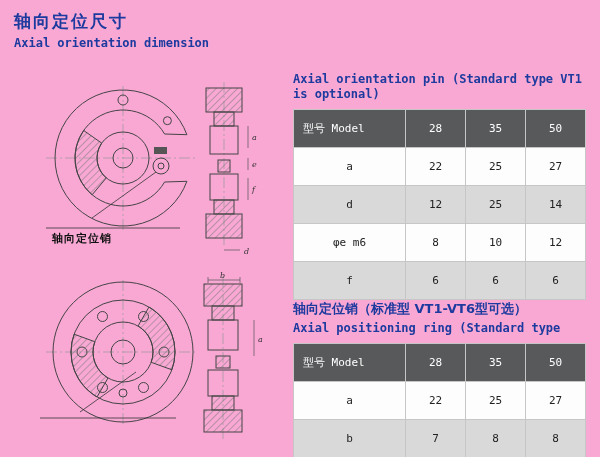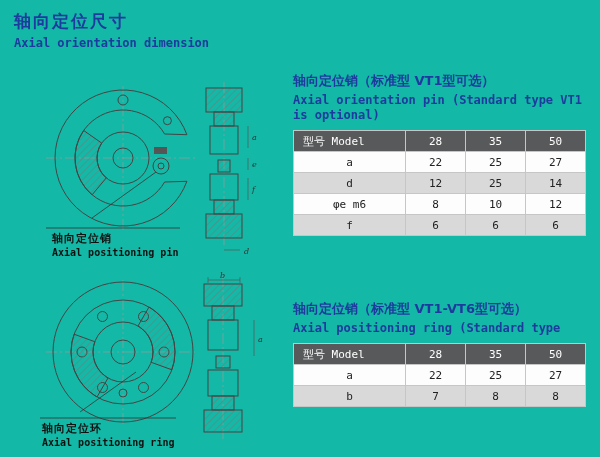--- a/index.html
+++ b/index.html
@@ -4,21 +4,21 @@
 <style>
   * { margin:0; padding:0; box-sizing:border-box; }
   html,body { background:#ffffff; }
   body {
     width:600px; height:457px;
     font-family:"DejaVu Sans", sans-serif;
     position:relative;
   }
   .page {
     position:relative; width:600px; height:457px;
-    background:#14b8a6; overflow:hidden;
+    background:#f9a8d4; overflow:hidden;
   }
   
   .doc-header { position:absolute; left:14px; top:10px; }
   .title-zh {
     color:#1d3a9e; font-size:17px; font-weight:bold; letter-spacing:2px;
   }
   .title-en {
     color:#1d3a9e; font-size:12px; font-weight:bold; margin-top:3px;
     font-family:"DejaVu Sans Mono", monospace;
   }
@@ -29,21 +29,21 @@
   .sec-heading-zh { color:#1d3a9e; font-size:13px; font-weight:bold; margin-bottom:3px; }
   .sec-heading-en {
     color:#1d3a9e; font-size:12px; font-weight:bold; line-height:15px;
     font-family:"DejaVu Sans Mono", monospace;
   }
   .spec-table {
     width:100%; border-collapse:collapse; margin-top:7px;
     font-size:11px; font-family:"DejaVu Sans Mono", monospace;
   }
   .spec-table th, .spec-table td {
-    border:1px solid #c6c6c6; height:21px; text-align:center; padding:0 9px;
+    border:1px solid #c6c6c6; height:38px; text-align:center; padding:0 9px;
     font-weight:normal; color:#222;
   }
   .spec-table thead th { background:#58595b; color:#ffffff; }
   .spec-table th.col-model { width:112px; text-align:left; padding-left:9px; }
   .row-light td { background:#fdfdfd; }
   .row-dark td { background:#d9d9d9; }
   
   .drawing { position:absolute; }
   .drawing-1 { left:28px; top:78px; width:260px; height:192px; }
   .drawing-2 { left:28px; top:270px; width:260px; height:188px; }
@@ -118,21 +118,20 @@
       <text class="dim-letter" x="224" y="114">f</text>
       <text class="dim-letter" x="216" y="176">d</text>
 
       <g stroke="#333" stroke-width="0.8">
         <path d="M 128 94 L 64 140" fill="none"></path>
         <line x1="18" y1="150" x2="152" y2="150"></line>
       </g>
     </svg>
     <div class="drawing-label">
       <div class="zh">轴向定位销</div>
-      <div class="en">Axial positioning pin</div>
     </div>
   </div>
 
   <div class="drawing drawing-2">
     <svg width="260" height="188" viewBox="0 0 260 188">
       <defs>
         <pattern id="hatch2" patternUnits="userSpaceOnUse" width="5" height="5" patternTransform="rotate(45)">
           <line x1="0" y1="0" x2="0" y2="5" stroke="#777" stroke-width="1"></line>
         </pattern>
       </defs>
@@ -176,28 +175,23 @@
         <line x1="226" y1="50" x2="226" y2="86"></line>
       </g>
       <text class="dim-letter" x="192" y="8">b</text>
       <text class="dim-letter" x="230" y="72">a</text>
 
       <g stroke="#333" stroke-width="0.8">
         <path d="M 108 102 L 52 142" fill="none"></path>
         <line x1="12" y1="148" x2="148" y2="148"></line>
       </g>
     </svg>
-    <div class="drawing-label">
-      <div class="zh">轴向定位环</div>
-      <div class="en">Axial positioning ring</div>
-    </div>
   </div>
 
   <section class="section section-1">
-    <div class="sec-heading-zh">轴向定位销（标准型  VT1型可选）</div>
     <div class="sec-heading-en">
       <div>Axial orientation pin (Standard type VT1</div>
       <div>is optional)</div>
     </div>
     <table class="spec-table">
       <thead>
         <tr>
           <th class="col-model">型号 Model</th>
           <th>28</th>
           <th>35</th>

